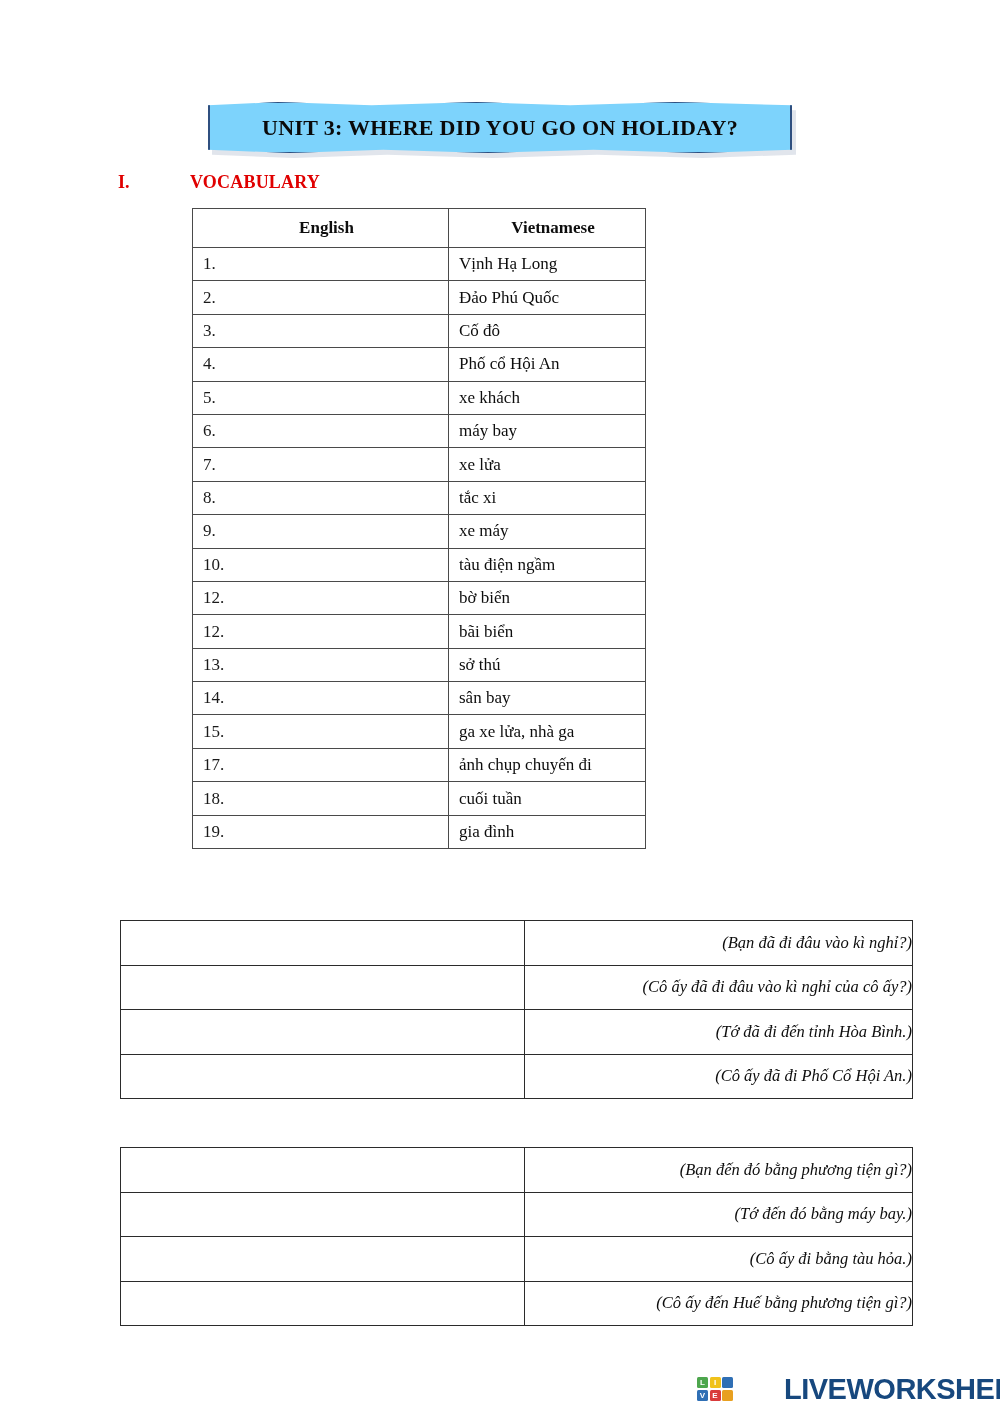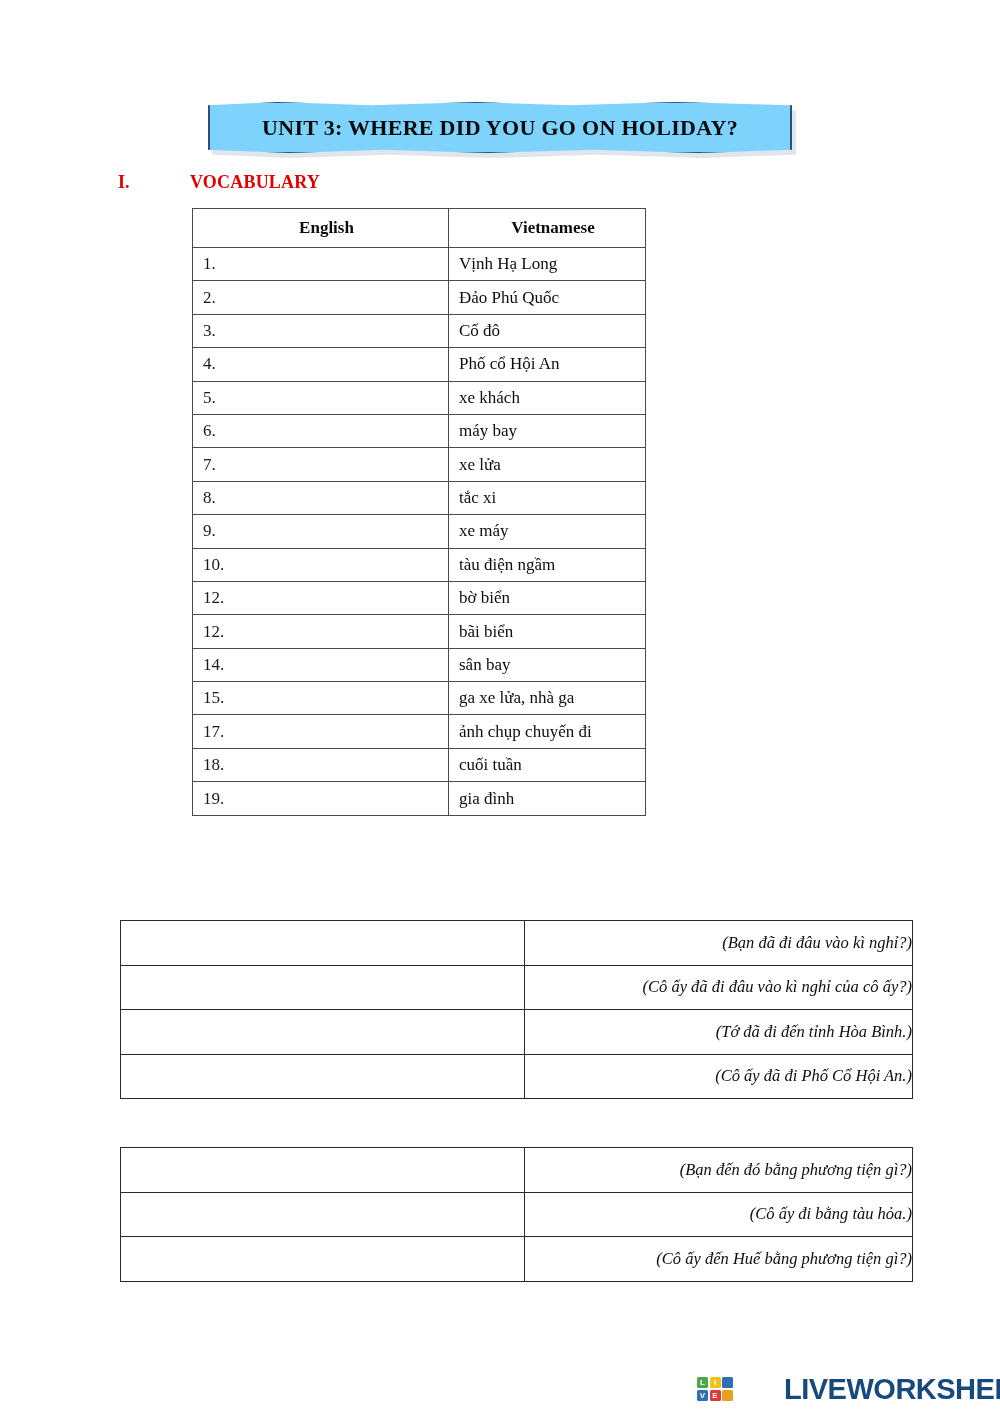--- a/index.html
+++ b/index.html
@@ -240,20 +240,24 @@
       </tr>
     <tr>
         <td class="vocab-num">12.</td>
         <td>bờ biển</td>
       </tr>
     <tr>
         <td class="vocab-num">12.</td>
         <td>bãi biển</td>
       </tr>
     <tr>
+        <td class="vocab-num">13.</td>
+        <td>sở thú</td>
+      </tr>
+    <tr>
         <td class="vocab-num">14.</td>
         <td>sân bay</td>
       </tr>
     <tr>
         <td class="vocab-num">15.</td>
         <td>ga xe lửa, nhà ga</td>
       </tr>
     <tr>
         <td class="vocab-num">17.</td>
         <td>ảnh chụp chuyến đi</td>
@@ -296,20 +300,24 @@
 
 <table class="sent-table t3">
   <colgroup>
     <col class="c-left">
     <col class="c-right">
   </colgroup>
   <tbody>
     <tr>
         <td></td>
         <td> (Bạn đến đó bằng phương tiện gì?)</td>
+      </tr>
+    <tr>
+        <td></td>
+        <td>(Tớ đến đó bằng máy bay.)</td>
       </tr>
     <tr>
         <td></td>
         <td>(Cô ấy đi bằng tàu hỏa.)</td>
       </tr>
     <tr>
         <td></td>
         <td>(Cô ấy đến Huế bằng phương tiện gì?)</td>
       </tr>
   </tbody>

